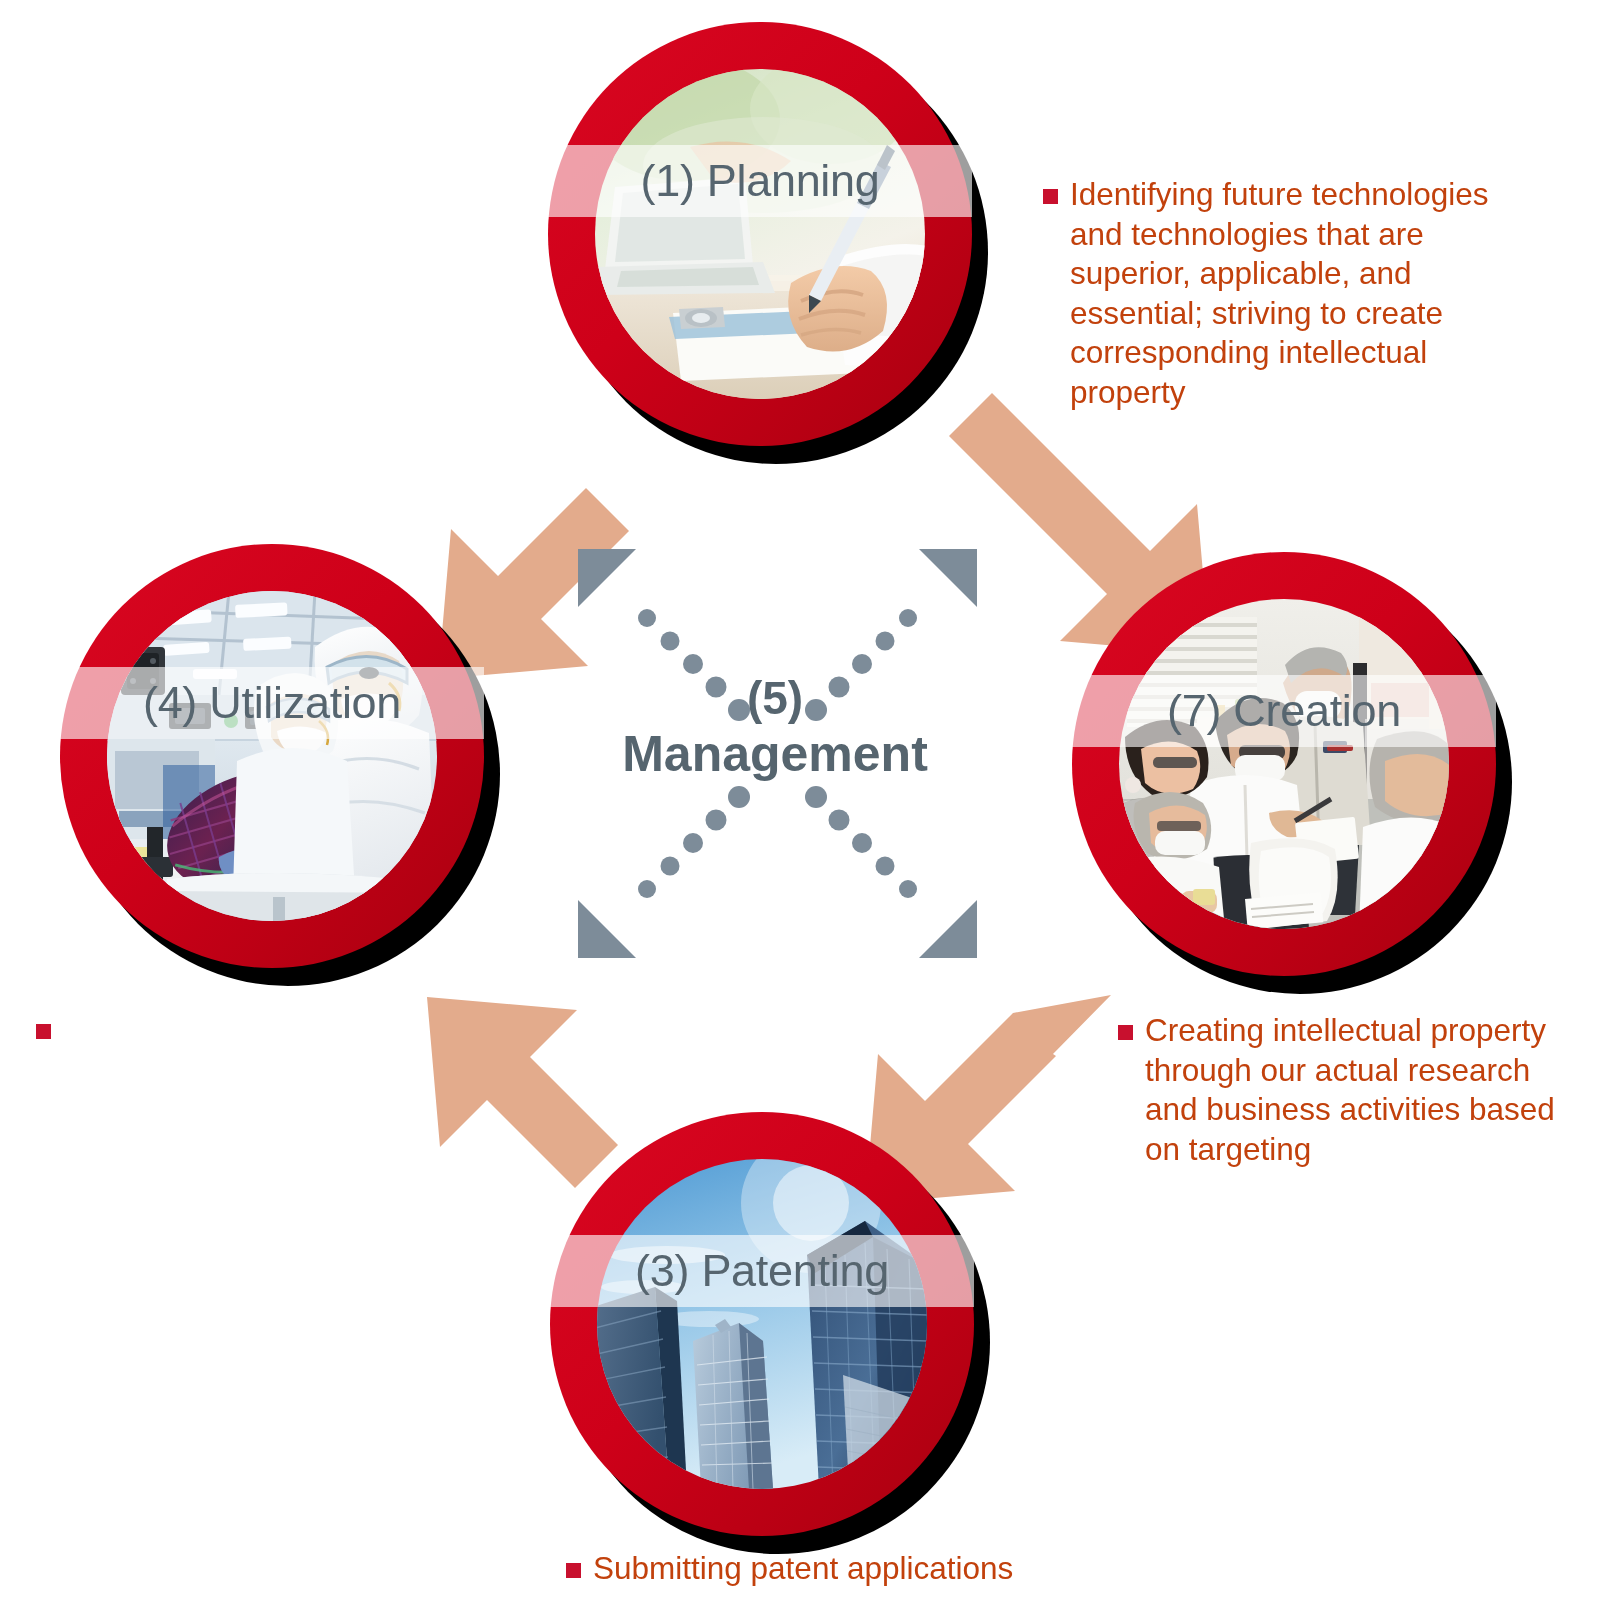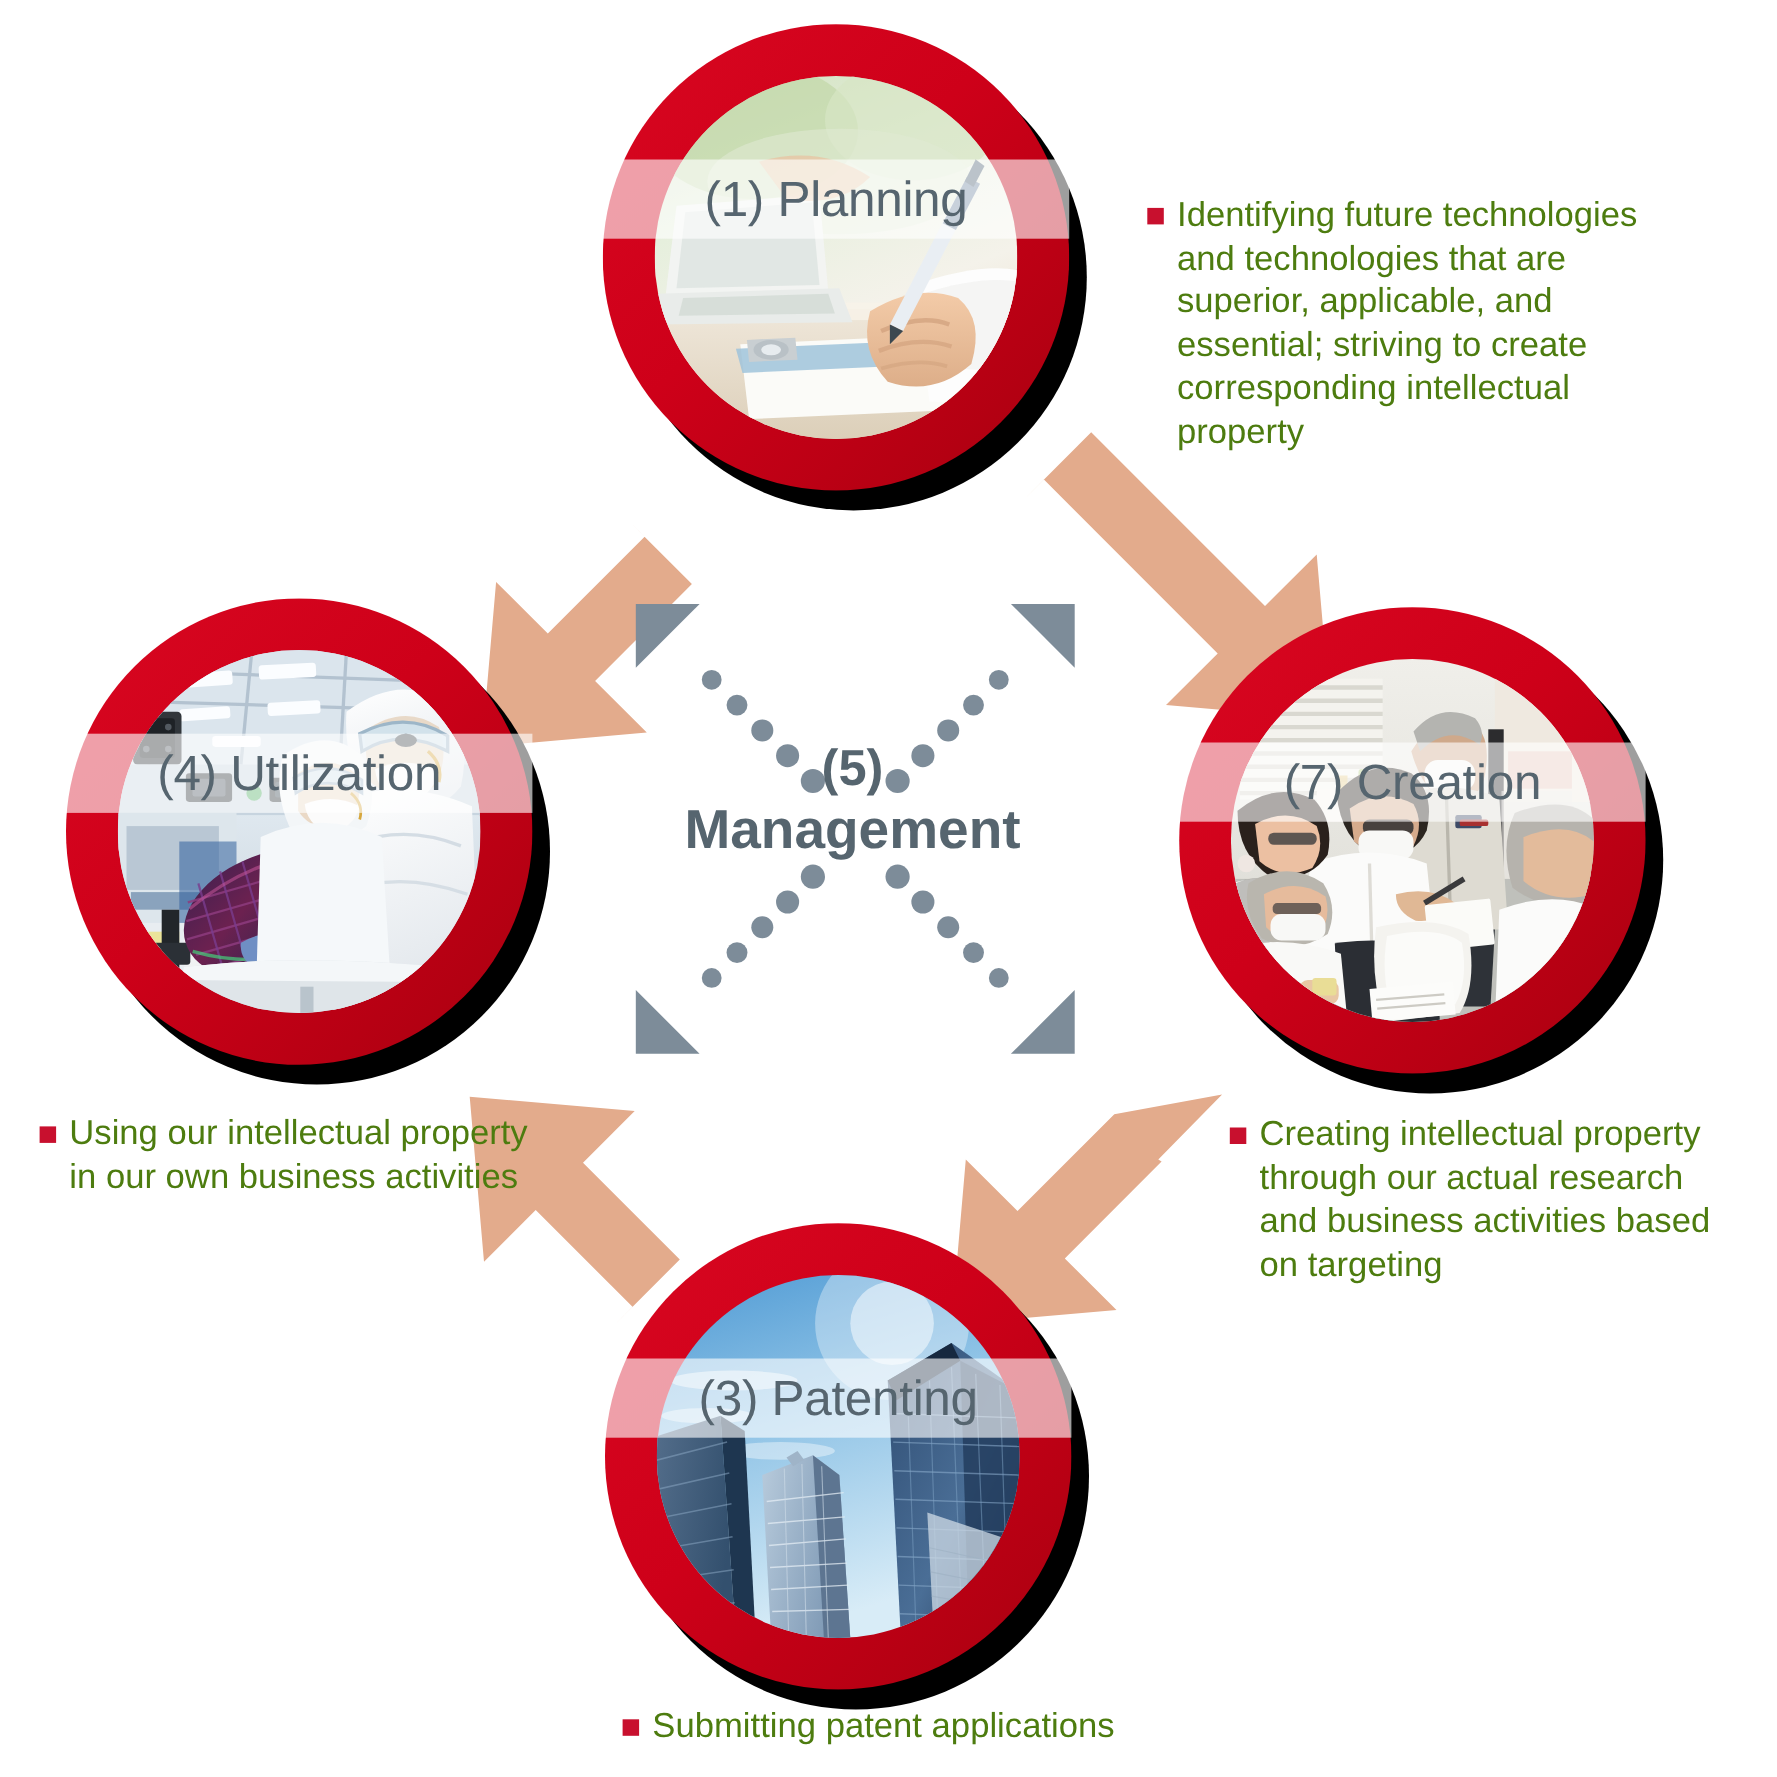--- a/index.html
+++ b/index.html
@@ -103,21 +103,21 @@
     line-height: 1.16;
     z-index: 2;
   }
   #center-label .l1 { font-size: 46px; display: block; }
   #center-label .l2 { font-size: 50px; display: block; }
 
   
   .note {
     position: absolute;
     z-index: 4;
-    color: #4d7c0f;
+    color: #c2410c;
     font-size: 31.5px;
     line-height: 1.255;
   }
   .note-item {
     position: relative;
     padding-left: 27px;
     margin-bottom: 5px;
   }
   .note-item:last-child { margin-bottom: 0; }
   .note-item .bullet {
@@ -588,21 +588,20 @@
   <div class="note" id="note-creation">
     <div class="note-item">
       <span class="bullet"></span>
       <span>Creating intellectual property through our actual research and business activities based on targeting</span>
     </div>
   </div>
 
   <div class="note" id="note-utilization">
     <div class="note-item">
       <span class="bullet"></span>
-      <span>Using our intellectual property in our own business activities</span>
     </div>
   </div>
 
   <div class="note" id="note-patenting">
     <div class="note-item">
       <span class="bullet"></span>
       <span>Submitting patent applications</span>
     </div>
   </div>
 

